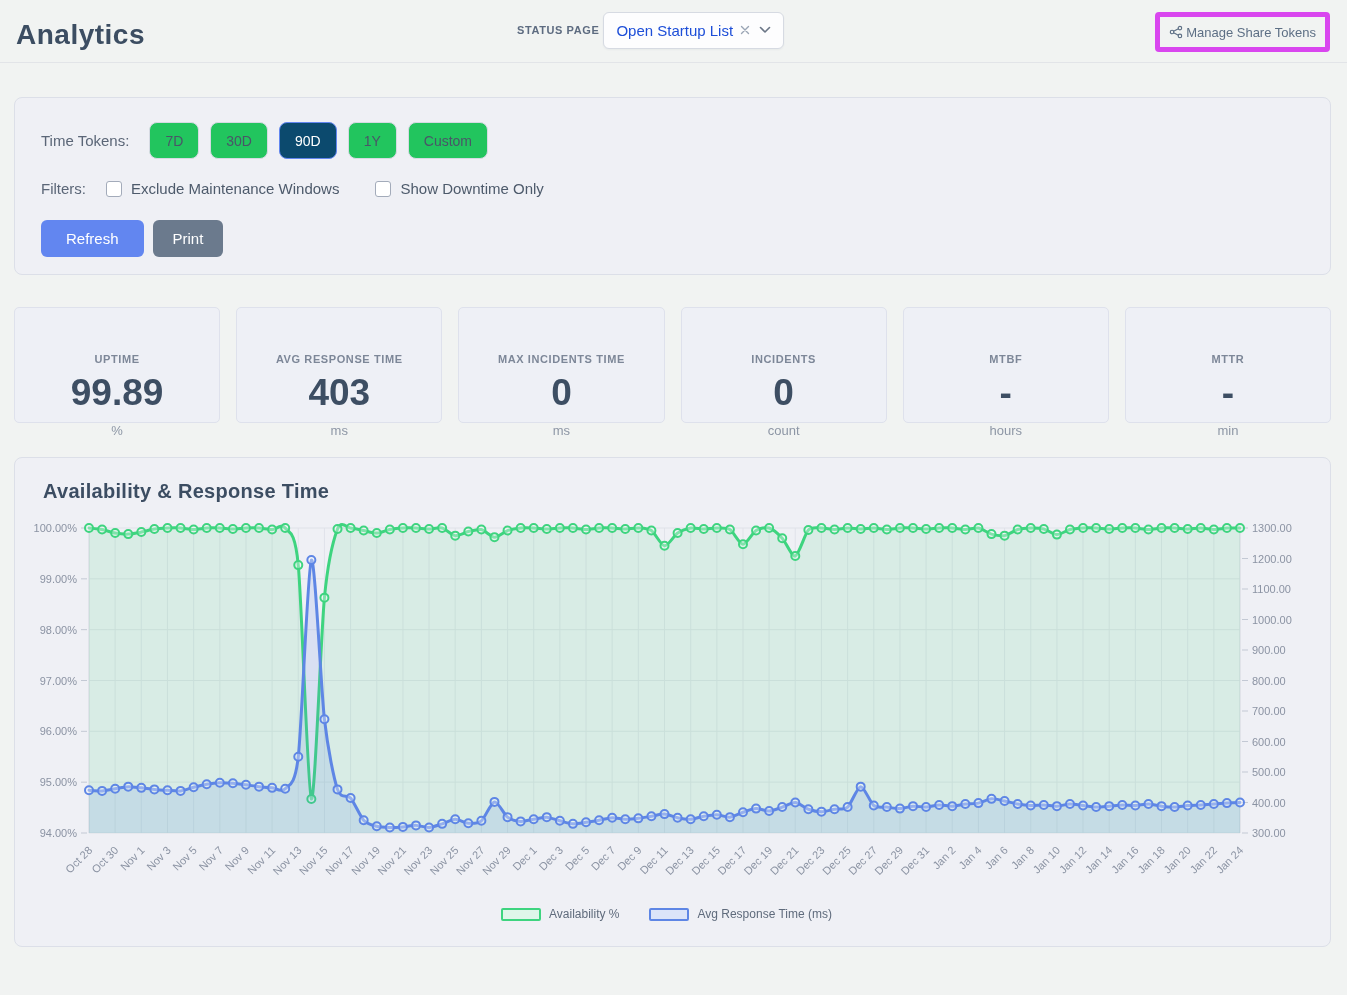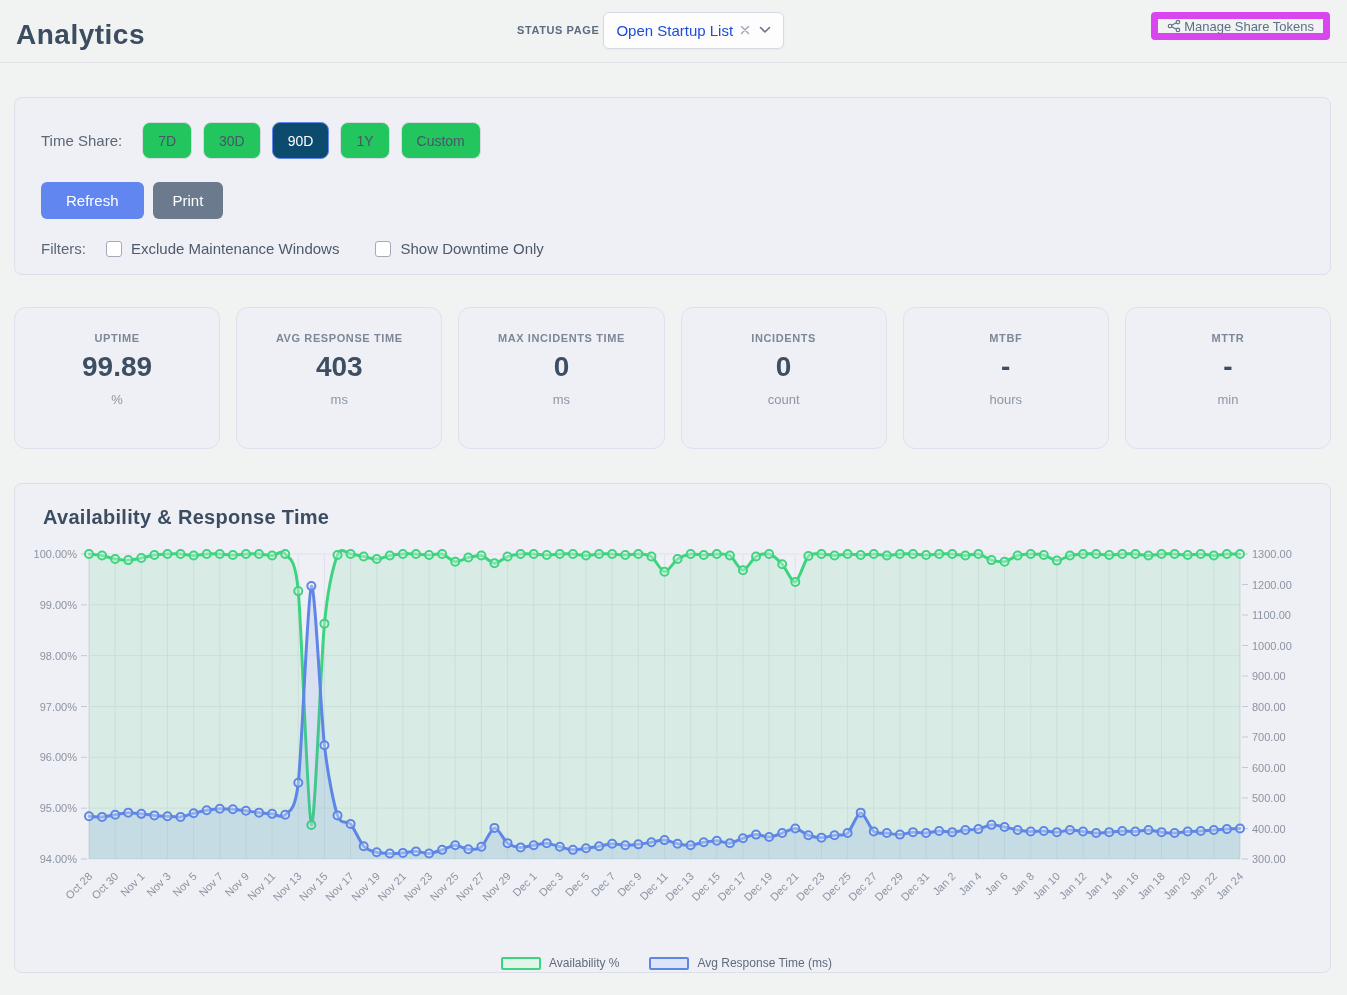--- a/index.html
+++ b/index.html
@@ -8,21 +8,21 @@
 
   
   .header { position:relative; height:63px; border-bottom:1px solid #e2e4e8; padding:19px 16px; }
   .app-title { font-size:28px; font-weight:bold; color:#3c4d62; letter-spacing:.5px; }
   .status-group { position:absolute; left:517px; top:8px; display:flex; align-items:center; gap:4px; height:44px; }
   .status-label { font-size:11px; font-weight:bold; color:#5d6b80; letter-spacing:.6px; }
   .select { display:flex; align-items:center; gap:7px; background:#fdfdfe; border:1px solid #d6dae2;
             border-radius:6px; padding:0 12px; height:37px; font-size:15px; color:#1d4ed8;
             box-shadow:0 1px 2px rgba(40,50,70,.05); cursor:pointer; }
   .manage-btn { position:absolute; right:17px; top:12px; display:flex; align-items:center; gap:3px;
-            border:7px solid #d946ef; border-radius:4px; height:28px; padding:0 9px;
+            border:5px solid #d946ef; border-radius:4px; height:40px; padding:0 9px;
             font-size:13px; color:#5d6f85; background:transparent; cursor:pointer; }
 
   
   .panel { background:#eff0f5; border:1px solid #dcdfe8; border-radius:8px; margin:0 16px 0 14px; }
   .filter-panel { margin-top:34px; padding:24px 26px 22px 26px; height:178px; }
   .frow { display:flex; align-items:center; }
   .frow-label { font-size:15px; color:#5b6677; margin-right:20px; }
   .pbtn { min-width:44px; padding:0 15px; height:37px; border:1px solid #d6dae3; border-radius:8px;
           background:#22c55e; font-size:14px; color:#4a5568; margin-right:11px; cursor:pointer;
           font-family:"Liberation Sans",sans-serif; }
@@ -32,32 +32,32 @@
   .cb { width:16px; height:16px; border:1.5px solid #a3abba; border-radius:3px; background:#fff; }
   .cblabel { font-size:15px; color:#4d5a6b; }
   .btnrow { margin-top:23px; gap:9px; }
   .btn { height:37px; border:none; border-radius:6px; font-size:15px; color:#fff; cursor:pointer;
          font-family:"Liberation Sans",sans-serif; }
   .btn-refresh { background:#6286f0; padding:0 25px; }
   .btn-print { background:#6b7a8d; padding:0 20px; }
 
   
   .stats { display:flex; gap:16px; margin:32px 16px 0 14px; }
-  .card { flex:1; background:#eef0f6; border:1px solid #dee1ec; border-radius:12px; height:142px;
-          text-align:center; padding-top:24px; }
+  .card { flex:1; background:#eef0f6; border:1px solid #dee1ec; border-radius:5px; height:116px;
+          text-align:center; padding-top:45px; }
   .card-label { font-size:11px; font-weight:bold; color:#7d8798; letter-spacing:.6px; }
-  .card-value { font-size:28px; font-weight:bold; color:#3d4e63; margin-top:7px; }
+  .card-value { font-size:37px; font-weight:bold; color:#3d4e63; margin-top:7px; }
   .card-unit { font-size:13px; color:#8d96a5; margin-top:9px; }
 
   
   .chart-panel { margin-top:34px; height:490px; padding:14px 24px 0 12px; }
   .chart-title { font-size:20px; font-weight:bold; color:#3c4d62; letter-spacing:.3px; margin:8px 0 4px 16px; }
   .tick { font-size:11px; fill:#8b93a3; font-family:"Liberation Sans",sans-serif; }
   .legend { display:flex; justify-content:center; align-items:center; gap:30px; margin-top:1px; }
-  .legend-item { display:flex; align-items:center; cursor:pointer;margin-top:23px; }
+  .legend-item { display:flex; align-items:center; cursor:pointer; }
   .swatch { width:40px; height:13px; border-radius:2px; border:2px solid; }
   .legend-label { font-size:12px; color:#5f6b7c; margin-left:8px; }
   svg text { user-select:none; }
 </style>
 </head>
 <body>
 
 <div class="header">
   <div class="app-title">Analytics</div>
 
@@ -86,43 +86,43 @@
         <circle cx="12.5" cy="12.5" r="2" fill="none" stroke="#5d6f85" stroke-width="1.3"></circle>
         <path d="M5.3 7.1 L10.7 4.3 M5.3 8.9 L10.7 11.7" stroke="#5d6f85" stroke-width="1.3"></path>
       </svg>
     </span>
     <span>Manage Share Tokens</span>
   </button>
 </div>
 
 <div class="panel filter-panel">
   <div class="frow">
-    <span class="frow-label">Time Share:</span>
+    <span class="frow-label">Time Tokens:</span>
     <button class="pbtn">7D</button>
     <button class="pbtn">30D</button>
     <button class="pbtn active">90D</button>
     <button class="pbtn">1Y</button>
     <button class="pbtn">Custom</button>
-  </div>
-
-  <div class="frow btnrow">
-    <button class="btn btn-refresh">Refresh</button>
-    <button class="btn btn-print">Print</button>
   </div>
 
   <div class="frow cbrow">
     <span class="frow-label">Filters:</span>
     <span class="cbgroup">
       <span class="cb"></span>
       <span class="cblabel">Exclude Maintenance Windows</span>
     </span>
     <span class="cbgroup">
       <span class="cb"></span>
       <span class="cblabel">Show Downtime Only</span>
     </span>
+  </div>
+
+  <div class="frow btnrow">
+    <button class="btn btn-refresh">Refresh</button>
+    <button class="btn btn-print">Print</button>
   </div>
 </div>
 
 <div class="stats">
   <div class="card">
     <div class="card-label">UPTIME</div>
     <div class="card-value">99.89</div>
     <div class="card-unit">%</div>
   </div>
   <div class="card">

